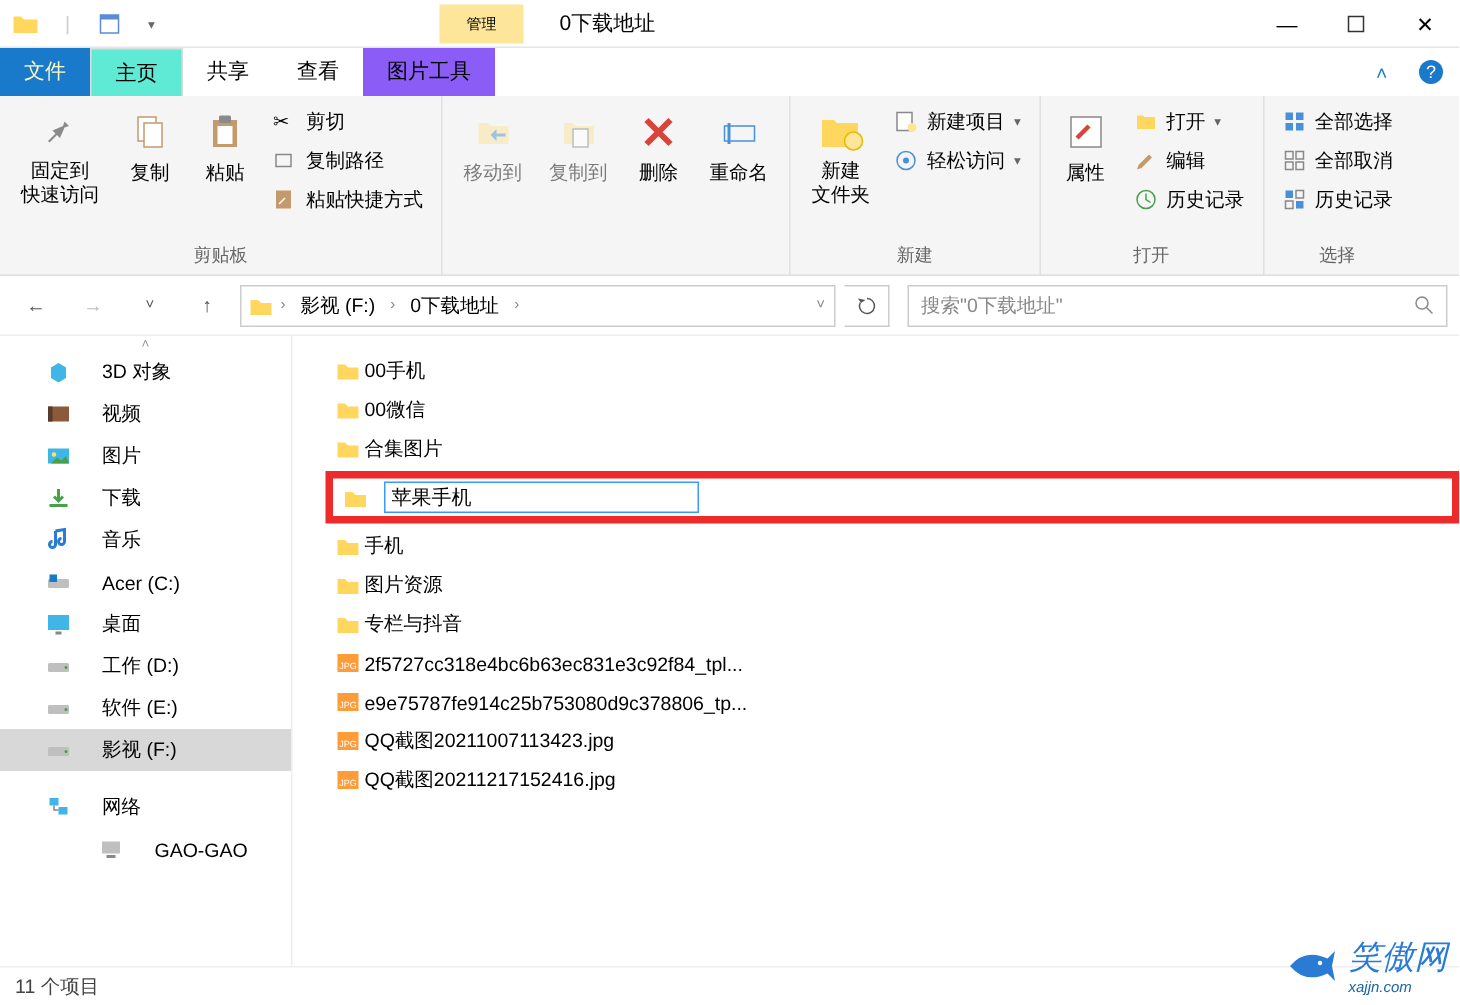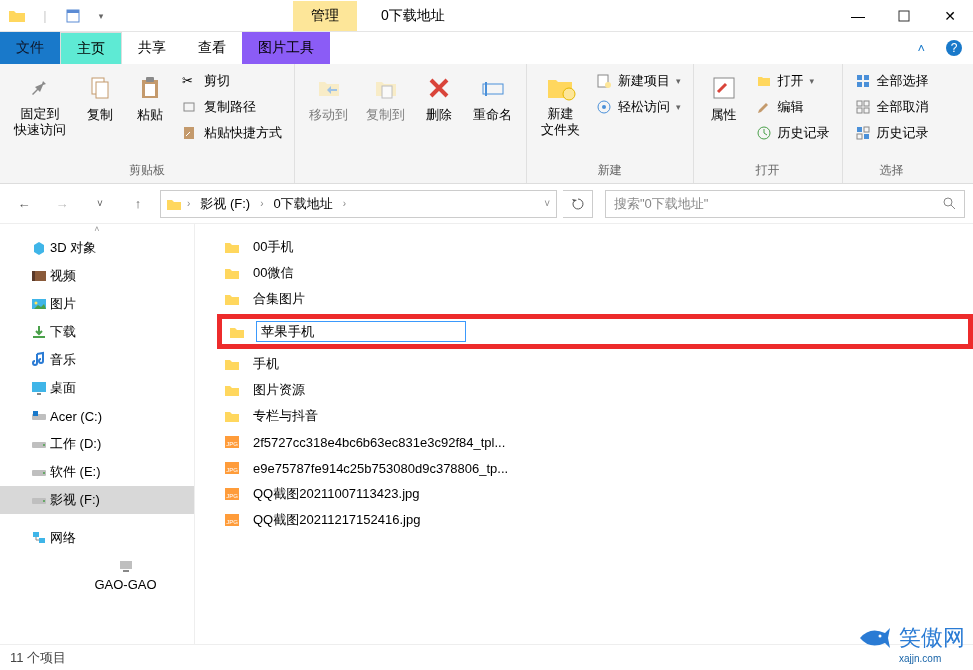--- a/index.html
+++ b/index.html
@@ -2,29 +2,29 @@
 <html><head>
 <meta charset="utf-8">
 <style>
 * { margin: 0; padding: 0; box-sizing: border-box; font-family: "Microsoft YaHei", "Segoe UI", sans-serif; }
 body { width: 973px; height: 670px; background: #fff; overflow: hidden; font-size: 13px; position: relative; }
 
 
 .titlebar { height: 32px; display: flex; align-items: center; border-bottom: 1px solid #e5e5e5; }
 .qat { display: flex; align-items: center; gap: 6px; padding: 0 6px; }
 .qat-icon { width: 22px; height: 22px; display: flex; align-items: center; justify-content: center; }
-.manage-tab { background: #fde699; padding: 6px 18px; font-size: 14px; margin-left: 175px; }
+.manage-tab { background: #fde699; padding: 6px 18px; font-size: 10px; margin-left: 175px; }
 .title-text { margin-left: 24px; font-size: 14px; }
 .win-controls { margin-left: auto; display: flex; }
 .win-btn { width: 46px; height: 30px; display: flex; align-items: center; justify-content: center; font-size: 14px; }
 
 
 .ribbon-tabs { height: 32px; display: flex; align-items: stretch; }
 .rtab { padding: 7px 16px; font-size: 14px; cursor: pointer; }
-.rtab.file { background: #1979ca; color: #0f172a; }
+.rtab.file { background: #1979ca; color: #fef9c3; }
 .rtab.active { background: #5eead4; border-top: 1px solid #ddd; border-left: 1px solid #ddd; border-right: 1px solid #ddd; }
 .rtab.tools { background: #8b5cf6; }
 .rtab-spacer { flex: 1; }
 .rtab-help { display: flex; align-items: center; gap: 4px; padding: 0 10px; }
 
 
 .ribbon { background: #f5f5f5; border-bottom: 1px solid #ddd; display: flex; height: 120px; }
 .rgroup { border-right: 1px solid #e0e0e0; display: flex; flex-direction: column; padding: 4px 8px 2px; }
 .rgroup-content { flex: 1; display: flex; align-items: flex-start; gap: 6px; }
 .rgroup-label { text-align: center; font-size: 12px; color: #666; padding: 2px 0; }
@@ -41,37 +41,37 @@
 .bc-seg { padding: 2px 6px; cursor: pointer; display: flex; align-items: center; gap: 2px; }
 .bc-chev { color: #888; font-size: 10px; padding: 0 2px; }
 .refresh-btn { width: 30px; height: 28px; border: 1px solid #ccc; border-left: none; display: flex; align-items: center; justify-content: center; cursor: pointer; }
 .searchbox { width: 360px; border: 1px solid #ccc; height: 28px; display: flex; align-items: center; padding: 0 26px 0 8px; color: #888; position: relative; margin-left: 6px; }
 .searchbox .sico { position: absolute; right: 6px; }
 
 
 .main { display: flex; height: calc(670px - 32px - 32px - 120px - 40px - 26px); }
 .sidebar { width: 195px; border-right: 1px solid #eee; overflow-y: auto; position: relative; }
 .sb-up { font-size: 9px; text-align: center; color: #999; }
-.sb-item { display: flex; align-items: center; gap: 2px; padding: 5px 8px 5px 30px; cursor: pointer; }
-.sb-item.lvl2 { padding-left: 65px; flex-direction: column; }
+.sb-item { display: flex; align-items: center; gap: 20px; padding: 5px 8px 5px 30px; cursor: pointer; }
+.sb-item.lvl2 { padding-left: 65px; }
 .sb-item.sel { background: #d8d8d8; }
 .sb-ico { width: 18px; height: 18px; flex-shrink: 0; }
 
 .content { flex: 1; padding: 10px 0 0 22px; overflow-y: auto; }
-.file-item { display: flex; align-items: center; gap: 12px; padding: 4px 6px; cursor: pointer; }
+.file-item { display: flex; align-items: center; gap: 2px; padding: 4px 6px; cursor: pointer; }
 .f-ico { width: 18px; height: 18px; flex-shrink: 0; }
 .highlight-box { border: 5px solid #ed2b2b; padding: 0; margin: 2px 0; }
 .rename-row { display: flex; align-items: center; gap: 10px; padding: 2px 6px; }
 .rename-field { border: 1px solid #3b99fc; padding: 2px 4px; width: 210px; background: #fff; }
 
 
 .statusbar { height: 26px; border-top: 1px solid #eee; display: flex; align-items: center; padding: 0 10px; font-size: 13px; color: #444; }
 
 
-.watermark { position: absolute; right: 8px; bottom: 6px; display: flex; align-items: flex-start; gap: 4px; color: #2a7bd4; font-family: "Comic Sans MS", cursive; font-size: 22px; }
+.watermark { position: absolute; right: 8px; bottom: 6px; display: flex; align-items: center; gap: 4px; color: #2a7bd4; font-family: "Comic Sans MS", cursive; font-size: 22px; font-style: italic; }
 .wm-fish { width: 40px; height: 30px; }
 
 
 svg { display: block; }
 .folder-svg { fill: #ffd75e; }
 </style>
 </head>
 <body>
 
 <div class="titlebar">
@@ -424,34 +424,34 @@
             <svg width="18" height="18">
               <path d="M7 3v9a2 2 0 1 1-2-2" fill="none" stroke="#2a7bd4" stroke-width="2"></path>
               <path d="M7 3l6-1v8a2 2 0 1 1-2-2" fill="none" stroke="#2a7bd4" stroke-width="2"></path>
             </svg>
           </span>
           <span>音乐</span>
         </div>
         <div class="sb-item">
           <span class="sb-ico">
             <svg width="18" height="18">
+              <rect x="2" y="7" width="14" height="6" fill="#bfbfbf" rx="1"></rect>
+              <rect x="3" y="4" width="5" height="5" fill="#1979ca"></rect>
+            </svg>
+          </span>
+          <span>Acer (C:)</span>
+        </div>
+        <div class="sb-item">
+          <span class="sb-ico">
+            <svg width="18" height="18">
               <rect x="2" y="3" width="14" height="10" fill="#3fb5e8"></rect>
               <rect x="7" y="14" width="4" height="2" fill="#888"></rect>
             </svg>
           </span>
           <span>桌面</span>
-        </div>
-        <div class="sb-item">
-          <span class="sb-ico">
-            <svg width="18" height="18">
-              <rect x="2" y="7" width="14" height="6" fill="#bfbfbf" rx="1"></rect>
-              <rect x="3" y="4" width="5" height="5" fill="#1979ca"></rect>
-            </svg>
-          </span>
-          <span>Acer (C:)</span>
         </div>
         <div class="sb-item">
           <span class="sb-ico">
             <svg width="18" height="18">
               <rect x="2" y="7" width="14" height="6" fill="#bfbfbf" rx="1"></rect>
               <circle cx="14" cy="10" r="1" fill="#4aa04a"></circle>
             </svg>
           </span>
           <span>工作 (D:)</span>
         </div>

